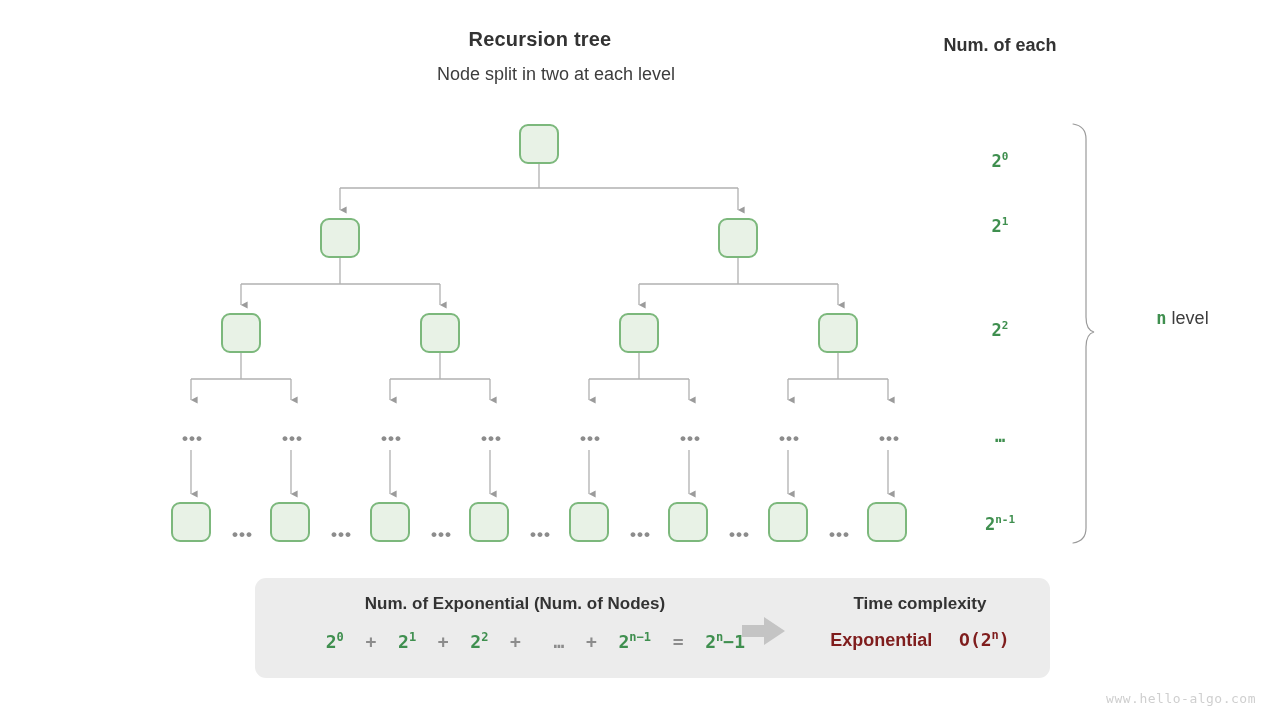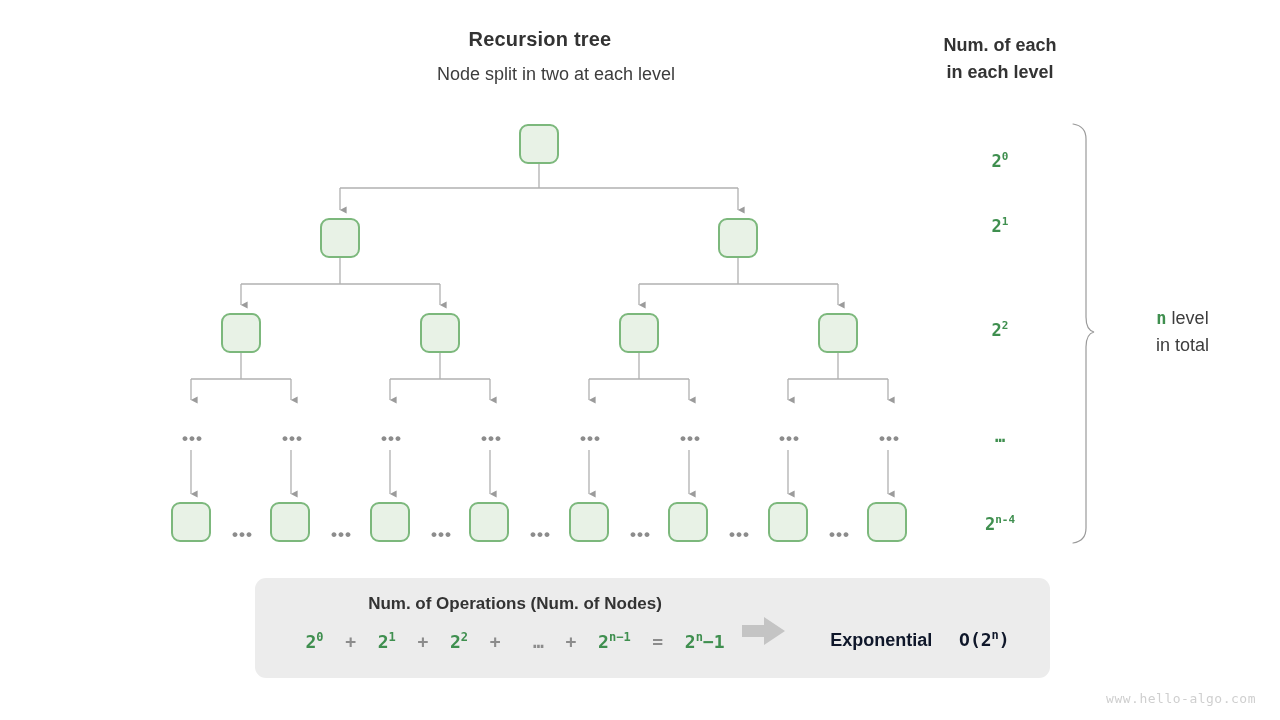--- a/index.html
+++ b/index.html
@@ -106,39 +106,39 @@
     width: 795px; height: 100px;
     background: #ececec;
     border-radius: 11px;
   }
   .sum-left-title {
     position: absolute; left: 30px; top: 16px; width: 460px;
     text-align: center; font-size: 17px; font-weight: bold; color: #333333;
   }
   .sum-formula {
     position: absolute; left: 30px; top: 52px; width: 460px;
-    text-align: center;
+    text-align: right;
     font-family: "DejaVu Sans Mono", monospace;
     font-size: 18px; font-weight: bold;
     color: #3f8f4f; white-space: nowrap;
   }
   .sum-formula .op { color: #8c8c8c; }
   .sum-formula sup { font-size: 12px; vertical-align: super; }
   .arrow-glyph {
     position: absolute; left: 742px; top: 616px;
     width: 44px; height: 30px;
   }
   .sum-right-title {
     position: absolute; left: 560px; top: 16px; width: 210px;
     text-align: center; font-size: 17px; font-weight: bold; color: #333333;
   }
   .sum-right-value {
     position: absolute; left: 540px; top: 50px; width: 250px;
     text-align: center;
-    font-size: 18px; font-weight: bold; color: #0f172a;
+    font-size: 18px; font-weight: bold; color: #7f1d1d;
     white-space: nowrap;
   }
   .sum-right-value .bigo {
     font-family: "DejaVu Sans Mono", monospace;
     font-size: 18px; font-weight: bold;
   }
   .sum-right-value sup { font-size: 12px; vertical-align: super; }
 
   
   .watermark {
@@ -149,21 +149,20 @@
 </style>
 </head>
 <body>
 
 <div class="canvas">
 
   <div class="title">Recursion tree</div>
   <div class="subtitle">Node split in two at each level</div>
   <div class="col-head">
     <div>Num. of each</div>
-    <div>in each level</div>
   </div>
 
   <svg class="edges" viewBox="0 0 1280 720">
     <defs>
       <marker id="arw" markerWidth="9" markerHeight="9" refX="4" refY="7.2" orient="auto" markerUnits="userSpaceOnUse">
         <path d="M0.6,0.6 L7.4,0.6 L4,7.4 Z" fill="#9b9b9b"></path>
       </marker>
     </defs>
     <g stroke="#b0b0b0" stroke-width="1.3" fill="none">
 
@@ -258,47 +257,47 @@
     <span>2</span><sup>0</sup>
   </div>
   <div class="lvl-count" style="left:940px; top:216px;">
     <span>2</span><sup>1</sup>
   </div>
   <div class="lvl-count" style="left:940px; top:320px;">
     <span>2</span><sup>2</sup>
   </div>
   <div class="lvl-dots" style="left:940px; top:428px;">…</div>
   <div class="lvl-count" style="left:940px; top:514px;">
-    <span>2</span><sup>n-4</sup>
+    <span>2</span><sup>n-1</sup>
   </div>
 
   <div class="total-levels">
     <div>
       <span class="nvar">n</span>
       <span>level</span>
     </div>
-    <div>in total</div>
   </div>
 
   <div class="summary">
-    <div class="sum-left-title">Num. of Operations (Num. of Nodes)</div>
+    <div class="sum-left-title">Num. of Exponential (Num. of Nodes)</div>
     <div class="sum-formula">
       <span>2<sup>0</sup></span>
       <span class="op">&nbsp;+&nbsp;</span>
       <span>2<sup>1</sup></span>
       <span class="op">&nbsp;+&nbsp;</span>
       <span>2<sup>2</sup></span>
       <span class="op">&nbsp;+&nbsp;</span>
       <span class="op">&nbsp;…&nbsp;</span>
       <span class="op">+&nbsp;</span>
       <span>2<sup>n−1</sup></span>
       <span class="op">&nbsp;=&nbsp;</span>
       <span>2<sup>n</sup>−1</span>
     </div>
 
+    <div class="sum-right-title">Time complexity</div>
     <div class="sum-right-value">
       <span>Exponential</span>
       <span class="bigo">&nbsp; O(2<sup>n</sup>)</span>
     </div>
   </div>
 
   <svg class="arrow-glyph" viewBox="0 0 44 30">
     <path d="M0,9 L22,9 L22,1 L43,15 L22,29 L22,21 L0,21 Z" fill="#c4c4c4"></path>
   </svg>
 

